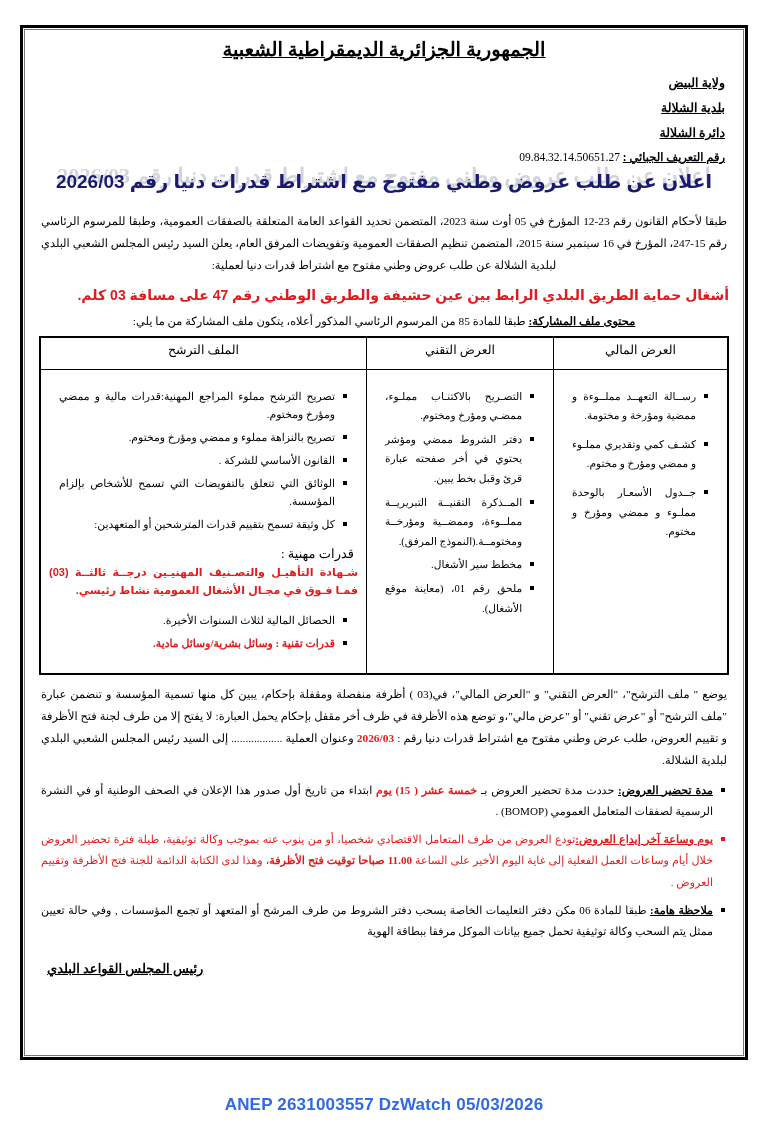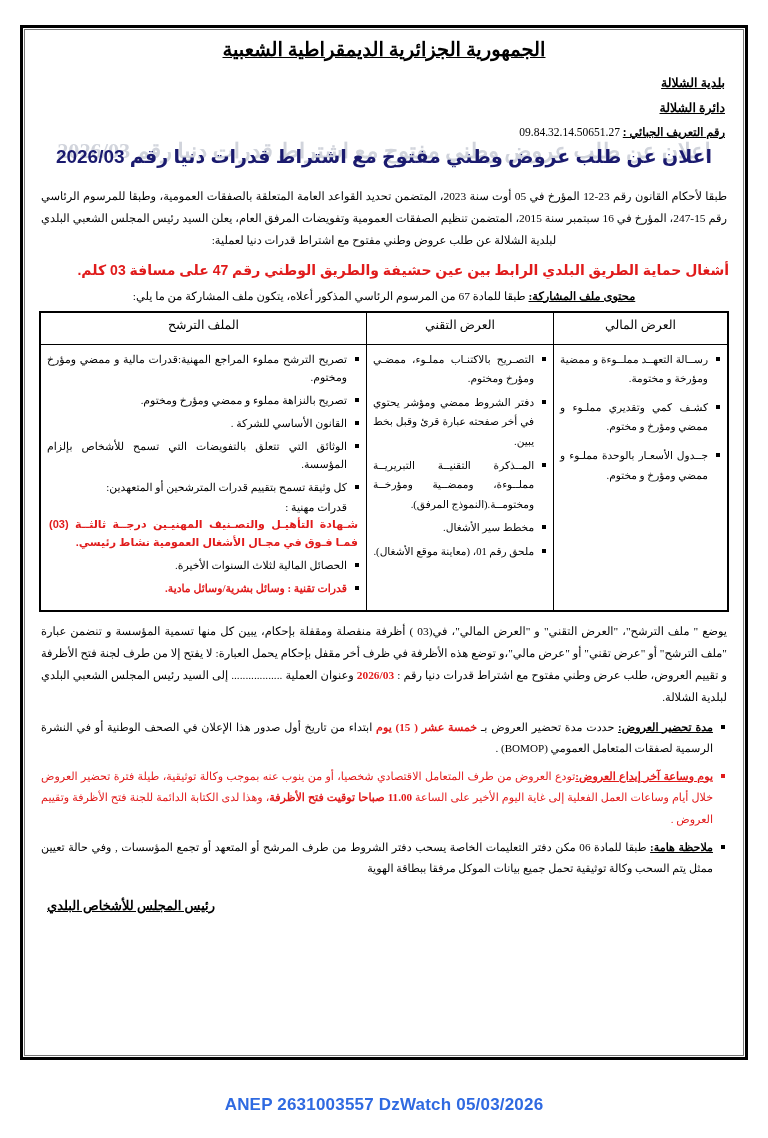--- a/index.html
+++ b/index.html
@@ -169,21 +169,21 @@
     font-weight: normal;
     padding: 4px 4px 5px 4px;
     height: 22px;
   }
   .col-cand { width: 48%; }
   .col-tech { width: 27%; }
   .col-fin  { width: 25%; }
 
   ul.sq {
     list-style: none;
-    margin: 0;
+    margin: 12px;
     padding: 0;
   }
   ul.sq > li {
     position: relative;
     padding-right: 13px;
     font-size: 10.9px;
     line-height: 1.72;
     text-align: justify;
     margin-bottom: 4px;
   }
@@ -191,23 +191,23 @@
     content: "";
     position: absolute;
     right: 1px;
     top: 7px;
     width: 4px;
     height: 4px;
     background: #000;
   }
 
   .sub-note {
-    font-size: 11px;
+    font-size: 13px;
     text-align: right;
-    margin: 3px 13px 1px 0;
+    margin: 3px 6px 1px 0;
   }
   .qual-red {
     color: #e01b1b;
     font-weight: bold;
     font-size: 11px;
     line-height: 1.6;
     text-align: justify;
     margin: 2px 2px 5px 2px;
     font-family: "Liberation Sans", "DejaVu Sans", sans-serif;
   }
@@ -270,20 +270,23 @@
 </style>
 </head>
 <body>
 
 <div class="page-frame">
   <div class="frame-inner">
 
     <div class="republic-title">الجمهورية الجزائرية الديمقراطية الشعبية</div>
 
     <div class="admin-lines">
+      <div class="admin-line">
+        <span class="ul">ولاية البيض</span>
+      </div>
       <div class="admin-line">
         <span class="ul">بلدية الشلالة</span>
       </div>
       <div class="admin-line">
         <span class="ul">دائرة الشلالة</span>
       </div>
       <div class="fiscal-line">
         <span class="lbl">رقم التعريف الجبائي :</span>
         <span class="num">09.84.32.14.50651.27</span>
       </div>
@@ -294,21 +297,21 @@
       <div class="ann-title">اعلان عن طلب عروض وطني مفتوح مع اشتراط قدرات دنيا رقم 2026/03</div>
     </div>
 
     <div class="para">طبقا لأحكام القانون رقم 23-12 المؤرخ في 05 أوت سنة 2023، المتضمن تحديد القواعد العامة المتعلقة بالصفقات العمومية، وطبقا للمرسوم الرئاسي رقم 15-247، المؤرخ في 16 سبتمبر سنة 2015، المتضمن تنظيم الصفقات العمومية وتفويضات المرفق العام، يعلن السيد رئيس المجلس الشعبي البلدي لبلدية الشلالة عن طلب عروض وطني مفتوح مع اشتراط قدرات دنيا لعملية:</div>
 
     <div class="project-line">أشغال حماية الطريق البلدي الرابط بين عين حشيفة والطريق الوطني رقم 47 على مسافة 03 كلم.</div>
 
 
     <div class="content-line">
       <span class="b u">محتوى ملف المشاركة:</span>
-      <span>طبقا للمادة 67 من المرسوم الرئاسي المذكور أعلاه، يتكون ملف المشاركة من ما يلي:</span>
+      <span>طبقا للمادة 85 من المرسوم الرئاسي المذكور أعلاه، يتكون ملف المشاركة من ما يلي:</span>
     </div>
 
     <table class="offer-table">
       <thead>
         <tr>
           <th class="col-fin">العرض المالي</th>
           <th class="col-tech">العرض التقني</th>
           <th class="col-cand">الملف الترشح</th>
         </tr>
       </thead>
@@ -363,18 +366,18 @@
         <span class="b u">مدة تحضير العروض:</span><span> حددت مدة تحضير العروض بـ </span><span class="red-b">خمسة عشر ( 15) يوم</span><span> ابتداء من تاريخ أول صدور هذا الإعلان في الصحف الوطنية أو في النشرة الرسمية لصفقات المتعامل العمومي (BOMOP) .</span>
       </li>
       <li class="red-item red">
         <span class="b u">يوم وساعة آخر إيداع العروض:</span><span>تودع العروض من طرف المتعامل الاقتصادي شخصيا، أو من ينوب عنه بموجب وكالة توثيقية، طيلة فترة تحضير العروض خلال أيام وساعات العمل الفعلية إلى غاية اليوم الأخير على الساعة </span><span class="b">11.00 صباحا توقيت فتح الأظرفة</span><span>، وهذا لدى الكتابة الدائمة للجنة فتح الأظرفة وتقييم العروض .</span>
       </li>
       <li>
         <span class="b u">ملاحظة هامة:</span><span> طبقا للمادة 06 مكن دفتر التعليمات الخاصة يسحب دفتر الشروط من طرف المرشح أو المتعهد أو تجمع المؤسسات , وفي حالة تعيين ممثل يتم السحب وكالة توثيقية  تحمل جميع بيانات الموكل مرفقا ببطاقة الهوية</span>
       </li>
     </ul>
 
-    <div class="signature">رئيس المجلس للأشخاص البلدي</div>
+    <div class="signature">رئيس المجلس القواعد البلدي</div>
 
   </div>
 </div>
 
 <div class="footer-anep">ANEP 2631003557 DzWatch 05/03/2026</div>
 
 </body></html>

